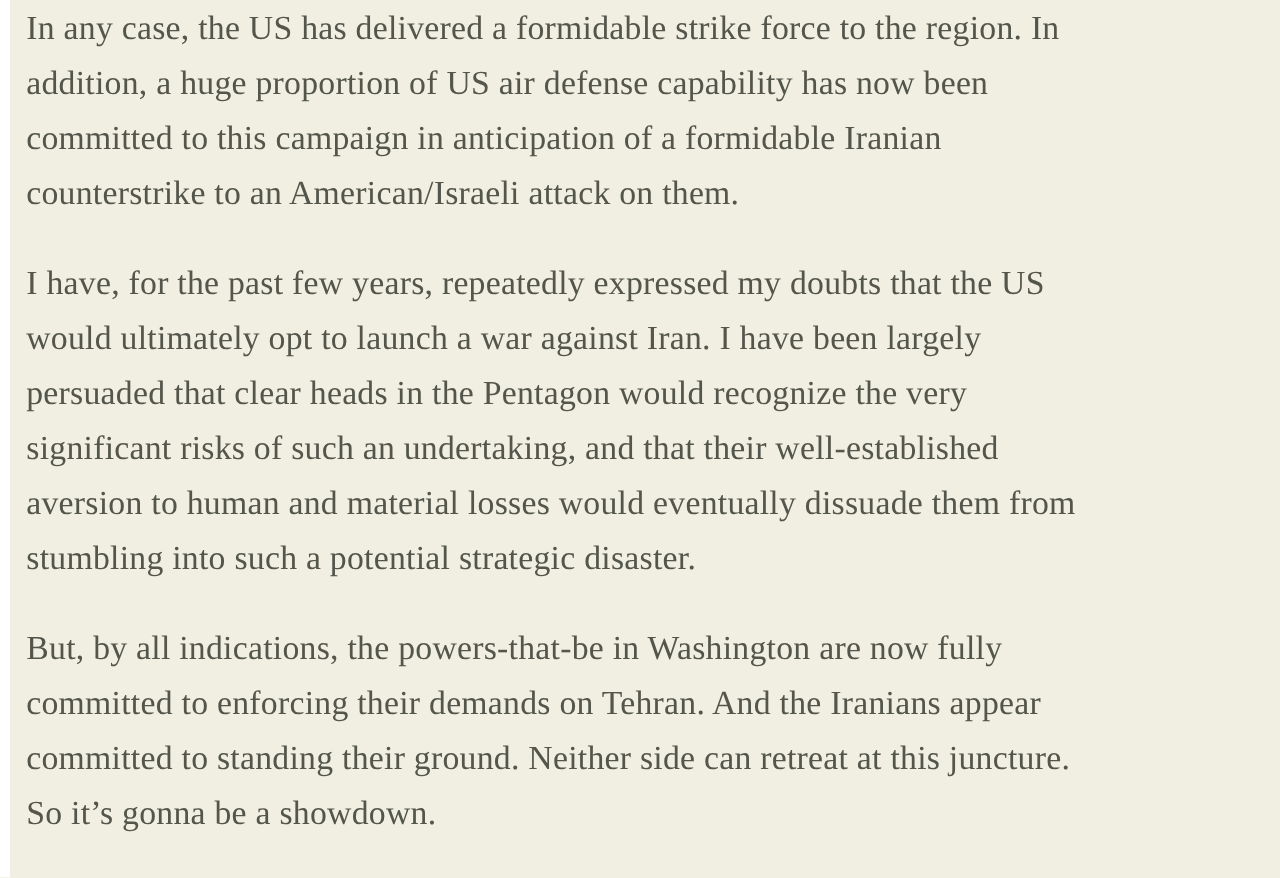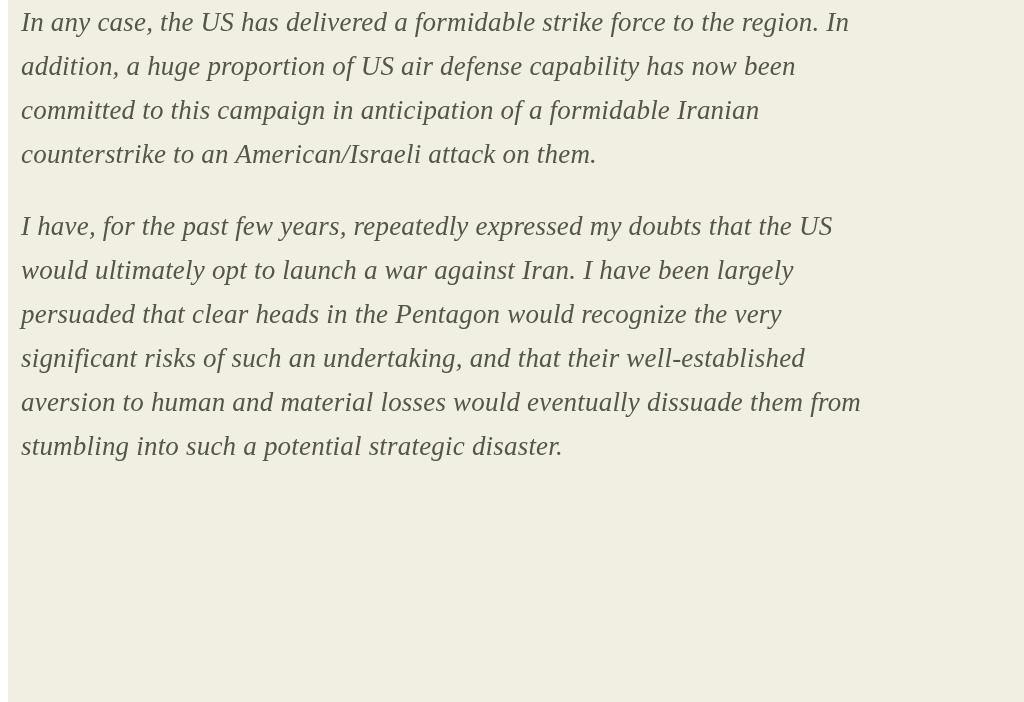--- a/index.html
+++ b/index.html
@@ -22,21 +22,20 @@
     height: 702px;
     background: #ffffff;
   }
   .article {
     position: absolute;
     left: 8px;
     top: 0;
     width: 998px;
     padding: 0 6px 0 13px;
     box-sizing: border-box;
-    font-style: italic;
   }
   .article p {
     margin: 0 0 28px 0;
     font-size: 27px;
     line-height: 44px;
     color: #54564b;
     white-space: pre-line;
     letter-spacing: 0.2px;
   }
 </style>
@@ -49,13 +48,17 @@
   <p>In any case, the US has delivered a formidable strike force to the region. In
 addition, a huge proportion of US air defense capability has now been
 committed to this campaign in anticipation of a formidable Iranian
 counterstrike to an American/Israeli attack on them.</p>
   <p>I have, for the past few years, repeatedly expressed my doubts that the US
 would ultimately opt to launch a war against Iran. I have been largely
 persuaded that clear heads in the Pentagon would recognize the very
 significant risks of such an undertaking, and that their well-established
 aversion to human and material losses would eventually dissuade them from
 stumbling into such a potential strategic disaster.</p>
+  <p>But, by all indications, the powers-that-be in Washington are now fully
+committed to enforcing their demands on Tehran. And the Iranians appear
+committed to standing their ground. Neither side can retreat at this juncture.
+So it’s gonna be a showdown.</p>
 </main>
 
 </body></html>

